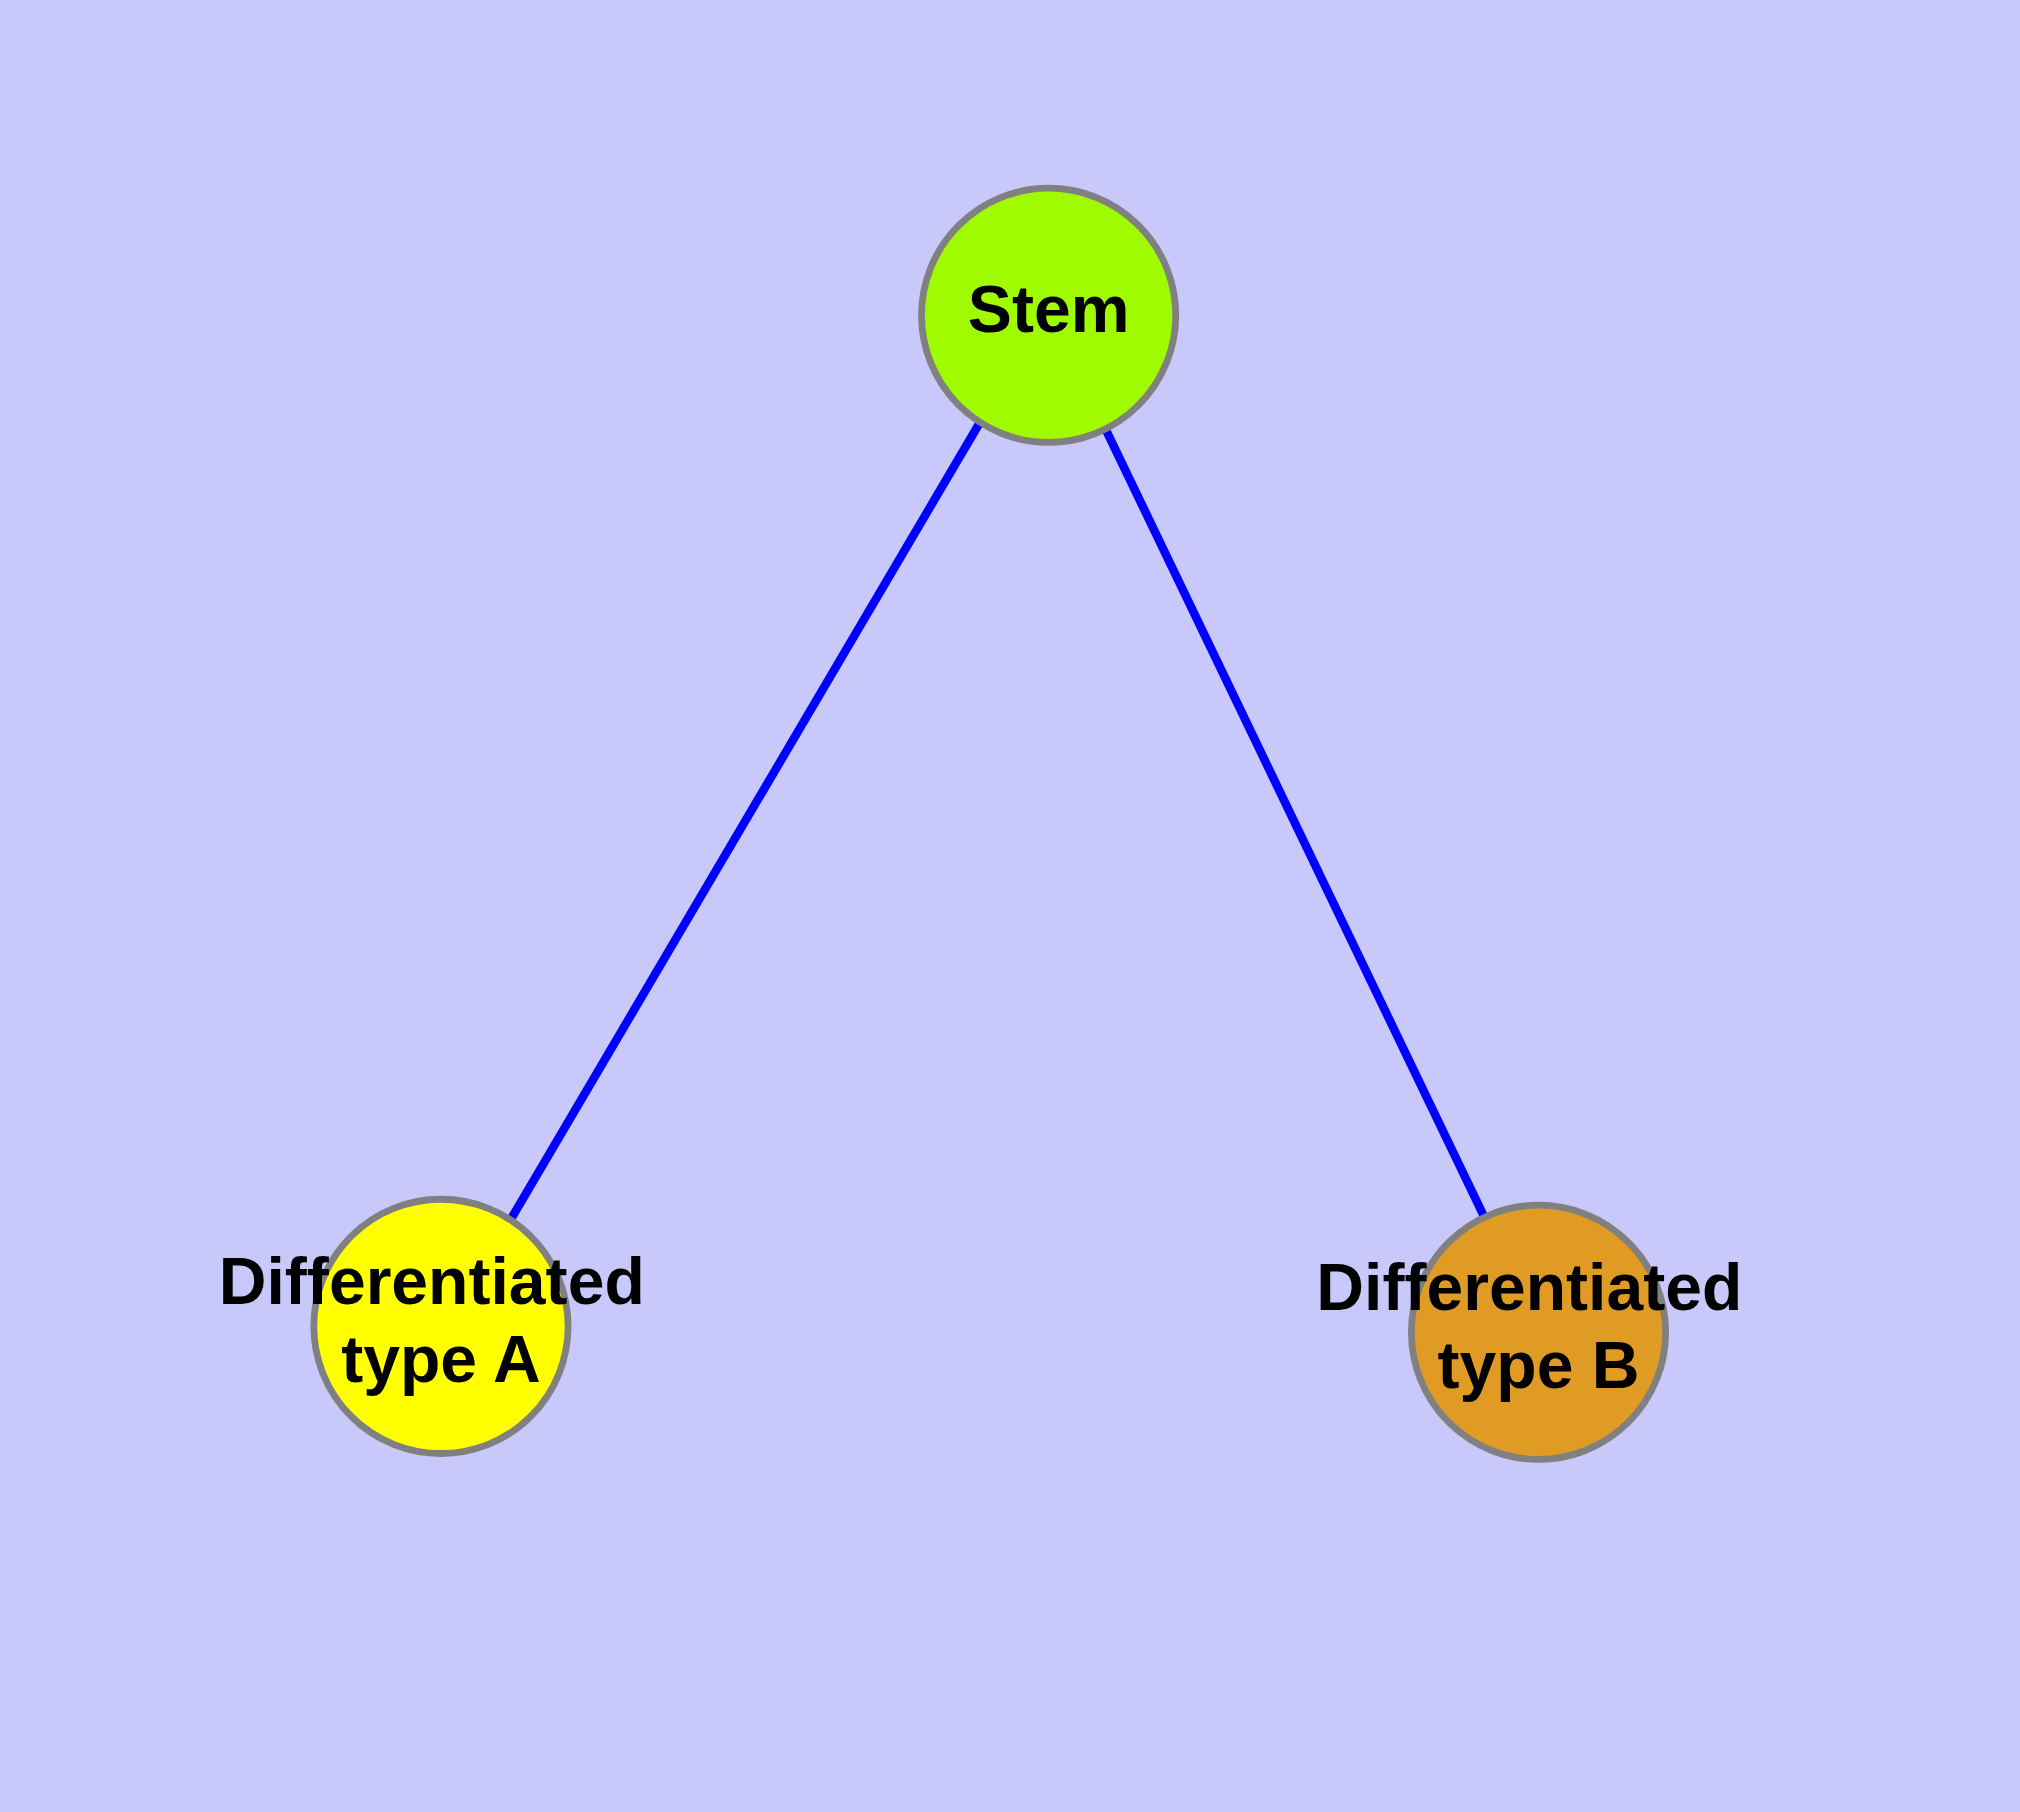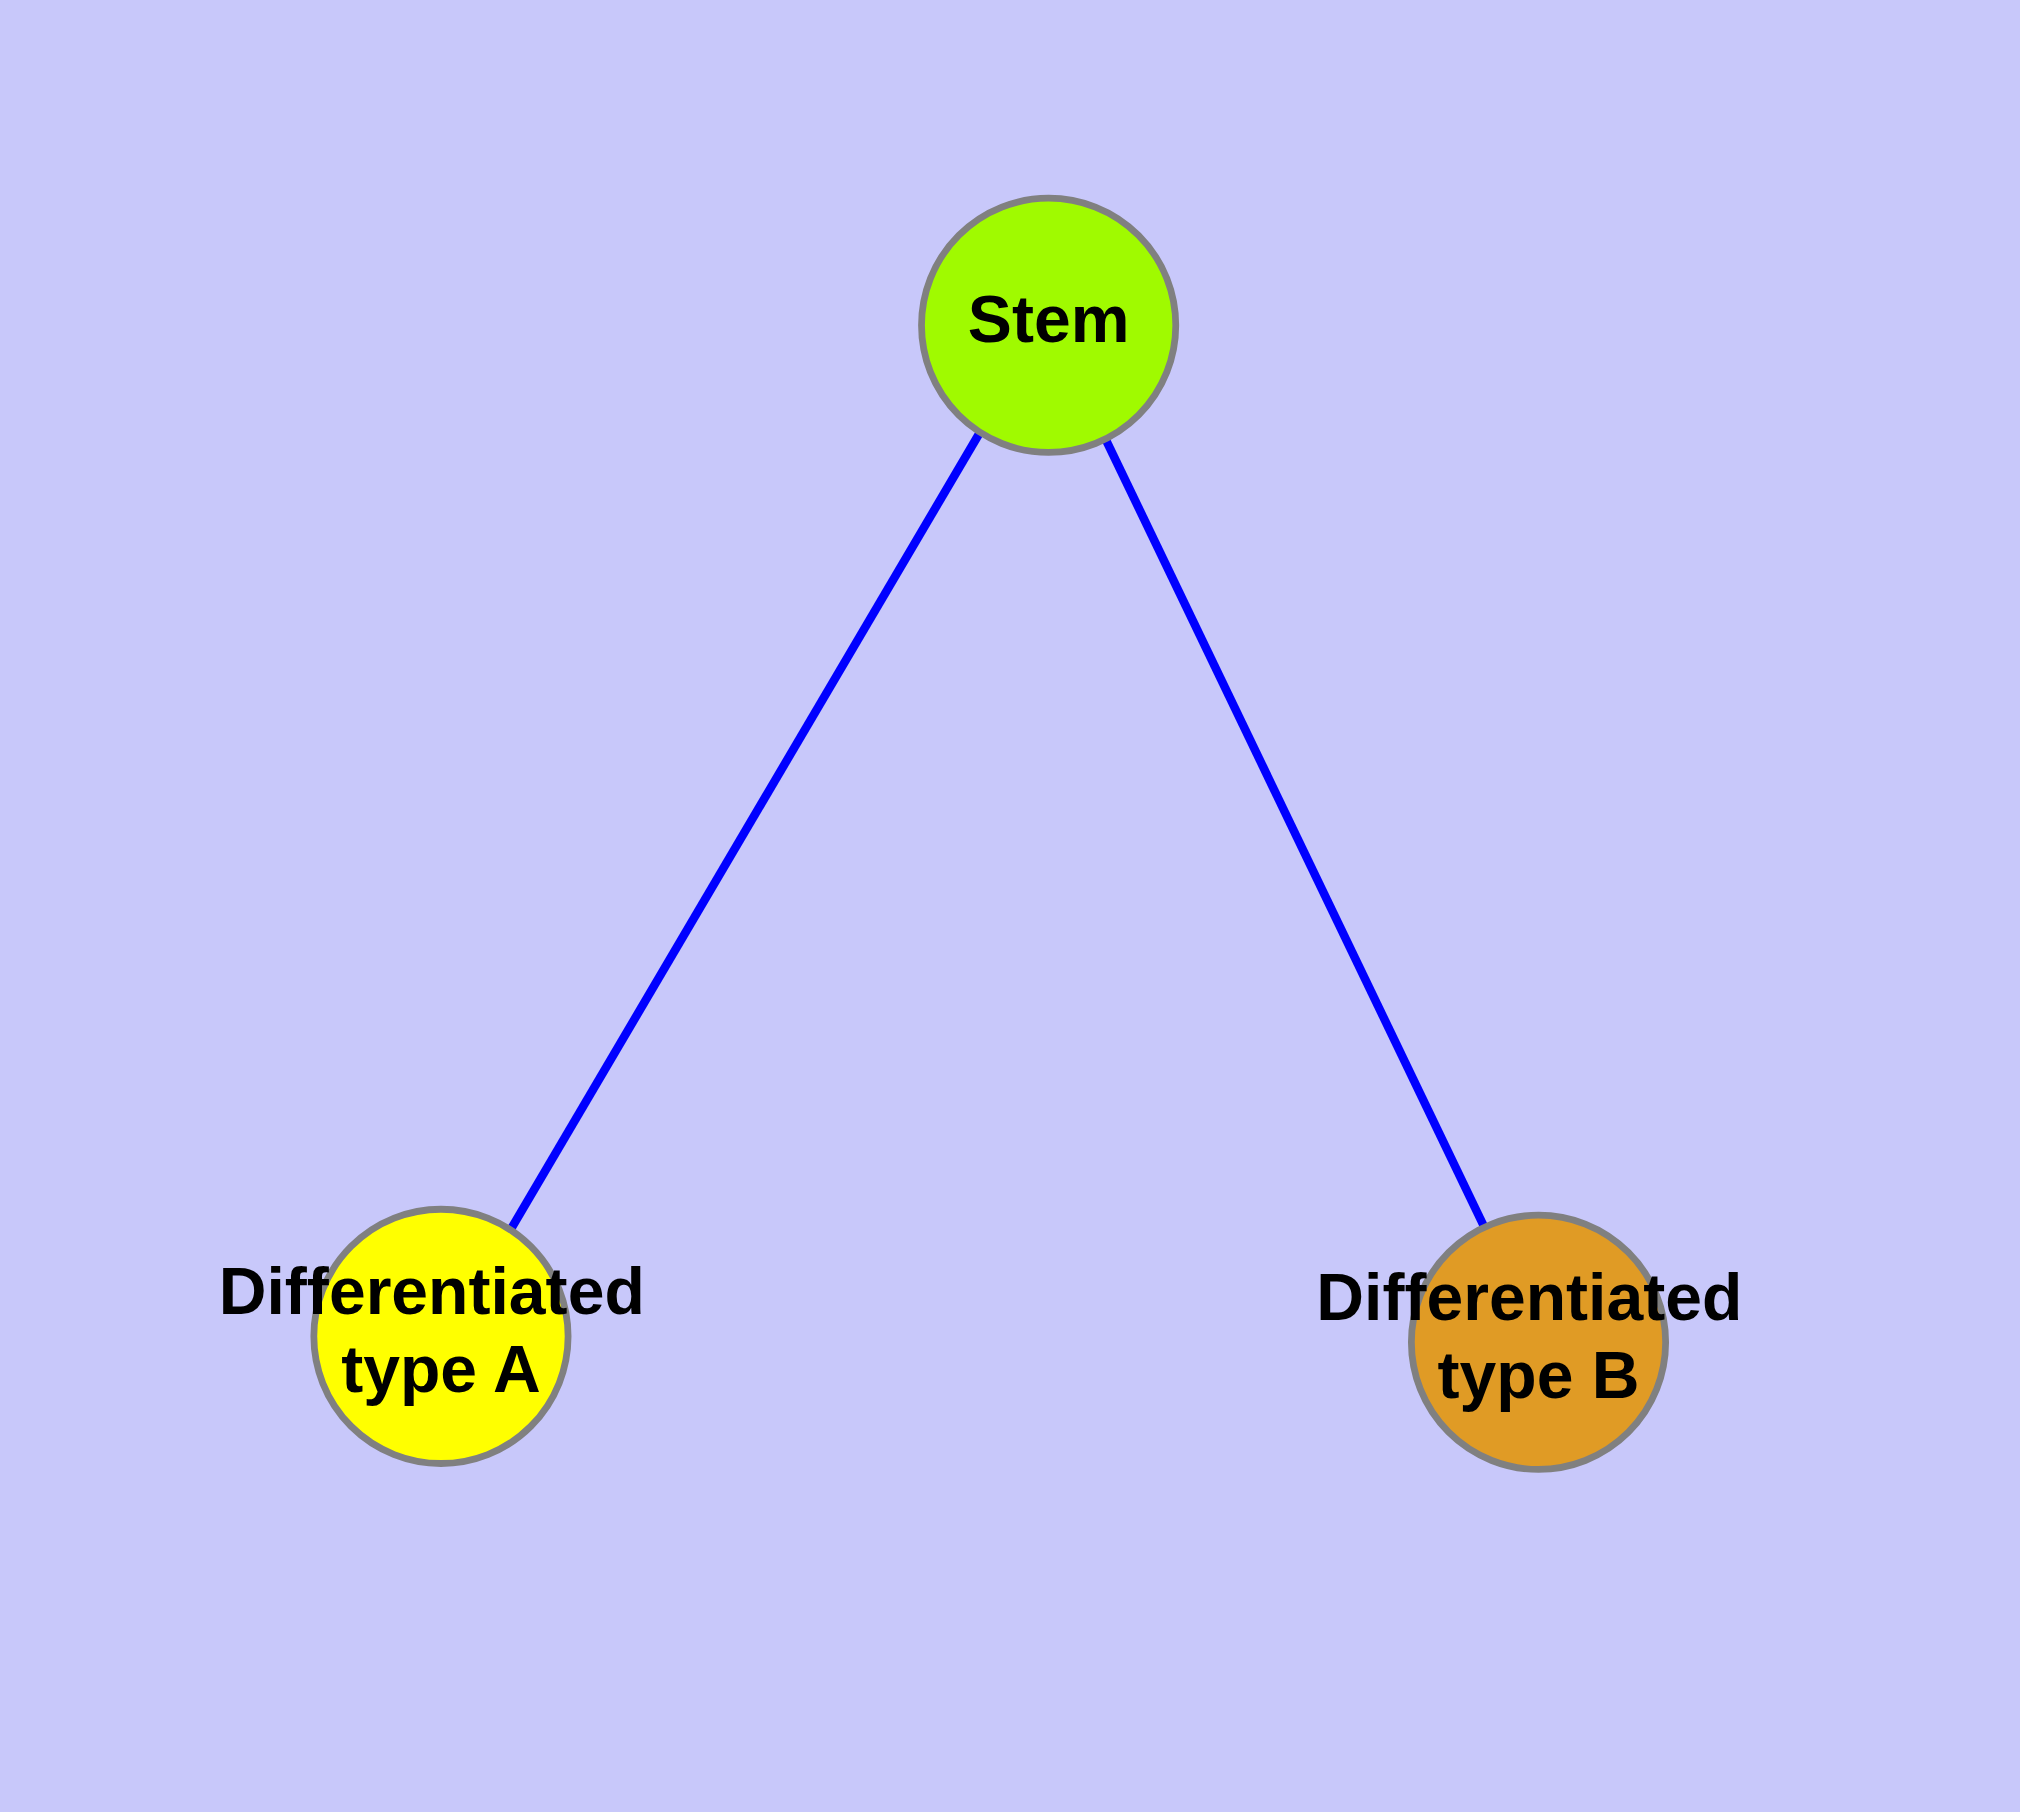--- a/index.html
+++ b/index.html
@@ -7,21 +7,20 @@
     padding: 0;
   }
   body {
     font-family: "Liberation Sans", sans-serif;
   }
   #canvas {
     position: relative;
     width: 2021px;
     height: 1788px;
     overflow: hidden;
-    margin-top: 10px;
   }
   #graph-svg {
     position: absolute;
     top: 0;
     left: 0;
     width: 2021px;
     height: 1812px;
     display: block;
   }
   .node-label {

